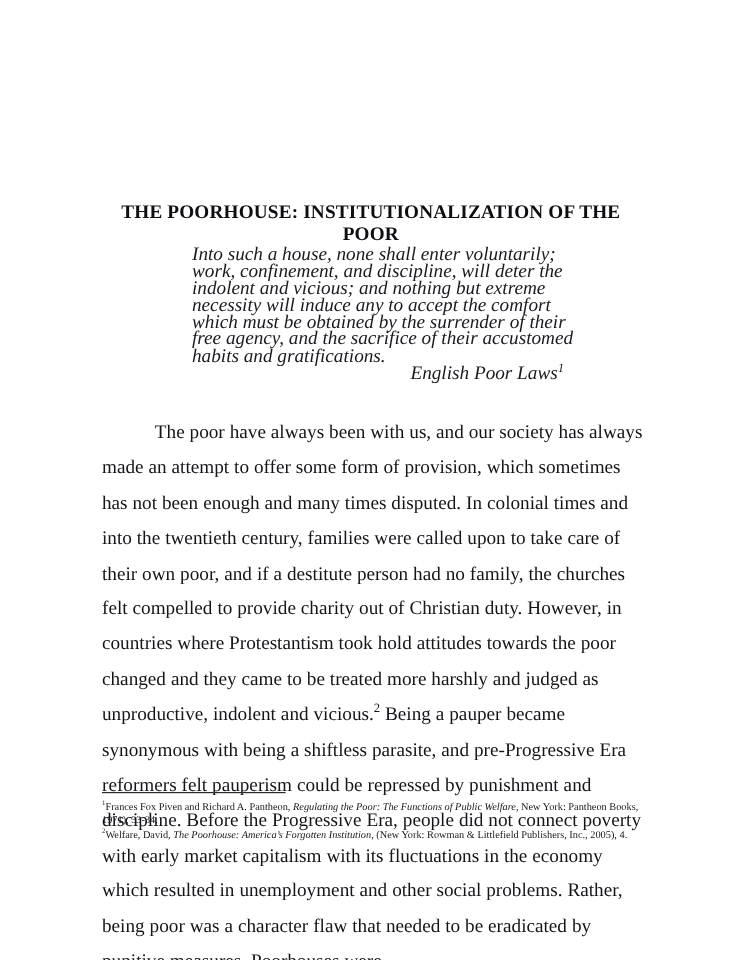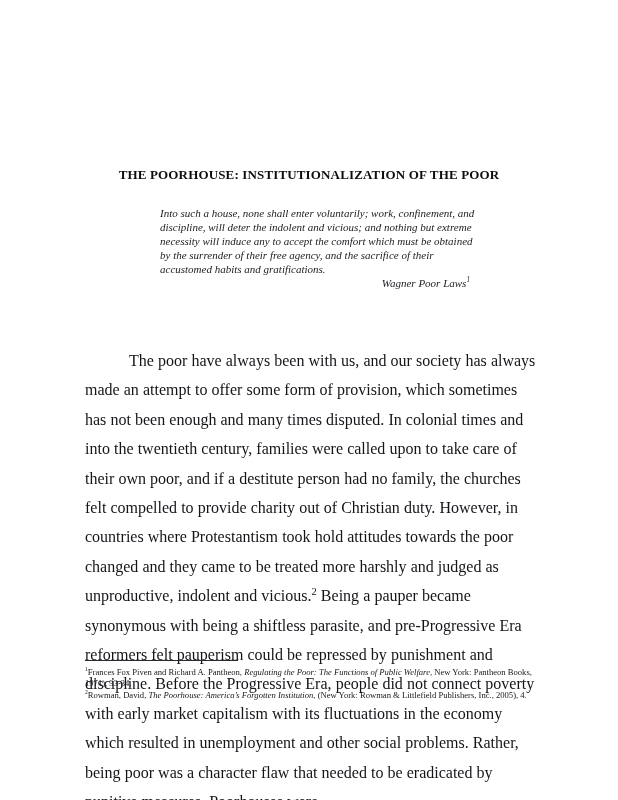--- a/index.html
+++ b/index.html
@@ -26,33 +26,33 @@
   }
 
   
   .doc-title {
     position: absolute;
     left: 85px;
     top: 158px;
     width: 448px;
     text-align: center;
     font-weight: bold;
-    font-size: 13px;
+    font-size: 16px;
     letter-spacing: 0.15px;
     color: #0d0e11;
   }
 
   
   .epigraph {
     position: absolute;
     left: 160px;
     top: 206px;
     width: 322px;
     font-style: italic;
-    font-size: 11px;
+    font-size: 16px;
     line-height: 14.1px;
     color: #1a1b20;
     text-align: left;
   }
   .epigraph-source {
     display: block;
     text-align: right;
     margin-top: 0px;
     padding-right: 12px;
     font-style: italic;
@@ -107,25 +107,25 @@
 </style>
 </head>
 <body>
 
 <div class="page">
 
   <h1 class="doc-title">THE POORHOUSE: INSTITUTIONALIZATION OF THE POOR</h1>
 
   <div class="epigraph">
     <span>Into such a house, none shall enter voluntarily; work, confinement, and discipline, will deter the indolent and vicious; and nothing but extreme necessity will induce any to accept the comfort which must be obtained by the surrender of their free agency, and the sacrifice of their accustomed habits and gratifications.</span>
-    <span class="epigraph-source"><span>Wagner Poor Laws</span><sup>1</sup></span>
+    <span class="epigraph-source"><span>English Poor Laws</span><sup>1</sup></span>
   </div>
 
   <p class="body-par"><span>The poor have always been with us, and our society has always made an attempt to offer some form of provision, which sometimes has not been enough and many times disputed.  In colonial times and into the twentieth century, families were called upon to take care of their own poor, and if a destitute person had no family, the churches felt compelled to provide charity out of Christian duty.  However, in countries where Protestantism took hold attitudes towards the poor changed and they came to be treated more harshly and judged as unproductive, indolent and vicious.</span><sup>2</sup><span>  Being a pauper became synonymous with being a shiftless parasite, and pre-Progressive Era reformers felt pauperism could be repressed by punishment and discipline.  Before the Progressive Era, people did not connect poverty with early market capitalism with its fluctuations in the economy which resulted in unemployment and other social problems.  Rather, being poor was a character flaw that needed to be eradicated by punitive measures.  Poorhouses were</span></p>
 
   <div class="fn-rule"></div>
 
   <div class="footnotes">
     <p class="footnote"><sup class="fn-num">1</sup><span>Frances Fox Piven and Richard A. Pantheon, </span><i>Regulating the Poor: The Functions of Public Welfare</i><span>, New York: Pantheon Books, 1971), 33-34.</span></p>
-    <p class="footnote"><sup class="fn-num">2</sup><span>Rowman, David, </span><i>The Poorhouse: America’s Forgotten Institution</i><span>, (New York: Rowman &amp; Littlefield Publishers, Inc., 2005), 4.</span></p>
+    <p class="footnote"><sup class="fn-num">2</sup><span>Welfare, David, </span><i>The Poorhouse: America’s Forgotten Institution</i><span>, (New York: Rowman &amp; Littlefield Publishers, Inc., 2005), 4.</span></p>
   </div>
 
 </div>
 
 </body></html>

